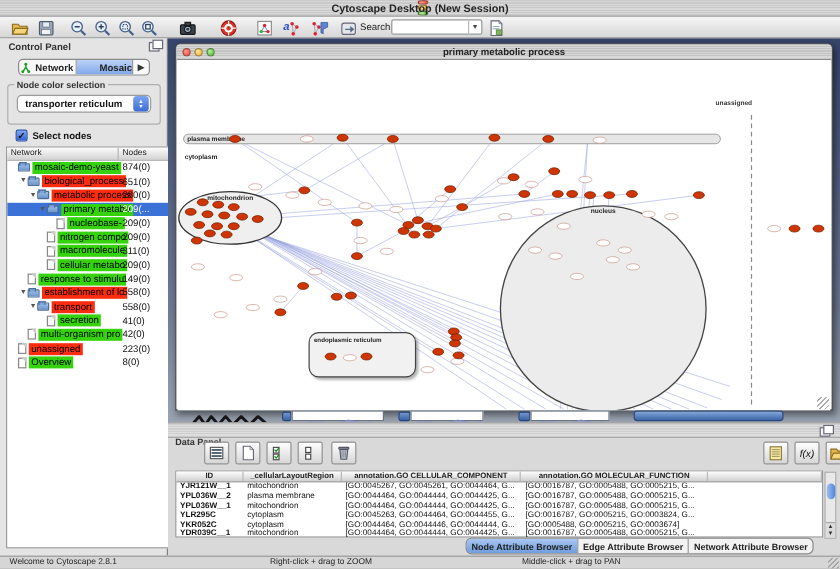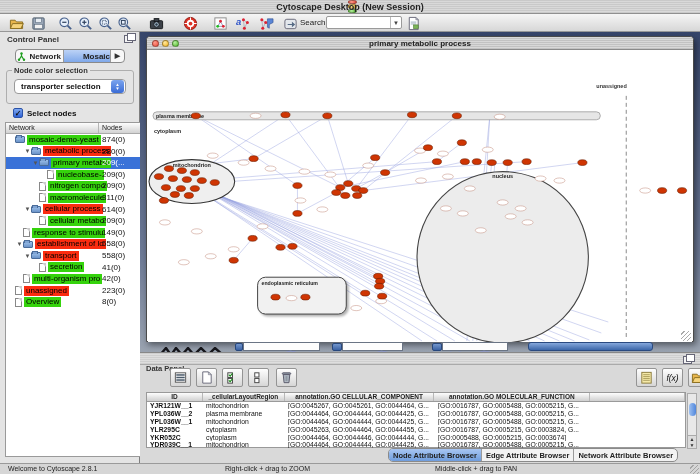--- a/index.html
+++ b/index.html
@@ -235,21 +235,21 @@
         <span style="margin-left:3px">Network</span>
       </div>
       <div class="seg sel">
           <span>Mosaic</span>
         </div>
       <div class="seg arrow">▶</div>
     </div>
     <div class="groupbox">
       <span class="legend">Node color selection</span>
       <div class="combo">
-        <span class="val">transporter selection</span>
+        <span class="val">transporter reticulum</span>
         <span class="stepper">
             <span>▲</span>
             <span>▼</span>
           </span>
       </div>
     </div>
     <div class="chkrow">
       <span class="chk">✓</span>
       <span>Select nodes</span>
     </div>
@@ -258,20 +258,27 @@
         <div class="c1">Network</div>
         <div class="c2">Nodes</div>
       </div>
       <div id="tree-rows">
           <div class="trow">
             <span style="width: 2px; flex: 0 0 auto;"></span>
             <span class="tarrow"></span>
             <span class="ficon"></span>
             <span class="tlabel green">mosaic-demo-yeast</span>
             <span class="tcount">874(0)</span>
+          </div>
+          <div class="trow">
+            <span style="width: 10px; flex: 0 0 auto;"></span>
+            <span class="tarrow">▼</span>
+            <span class="ficon"></span>
+            <span class="tlabel red">biological_process</span>
+            <span class="tcount">651(0)</span>
           </div>
           <div class="trow">
             <span style="width: 18px; flex: 0 0 auto;"></span>
             <span class="tarrow">▼</span>
             <span class="ficon"></span>
             <span class="tlabel red">metabolic process</span>
             <span class="tcount">280(0)</span>
           </div>
           <div class="trow sel">
             <span style="width: 26px; flex: 0 0 auto;"></span>
@@ -293,27 +300,20 @@
             <span class="licon"></span>
             <span class="tlabel green">nitrogen compo</span>
             <span class="tcount">209(0)</span>
           </div>
           <div class="trow">
             <span style="width: 26px; flex: 0 0 auto;"></span>
             <span class="tarrow"></span>
             <span class="licon"></span>
             <span class="tlabel green">macromolecule</span>
             <span class="tcount">311(0)</span>
-          </div>
-          <div class="trow">
-            <span style="width: 18px; flex: 0 0 auto;"></span>
-            <span class="tarrow">▼</span>
-            <span class="ficon"></span>
-            <span class="tlabel red">cellular process</span>
-            <span class="tcount">614(0)</span>
           </div>
           <div class="trow">
             <span style="width: 26px; flex: 0 0 auto;"></span>
             <span class="tarrow"></span>
             <span class="licon"></span>
             <span class="tlabel green">cellular metabo</span>
             <span class="tcount">209(0)</span>
           </div>
           <div class="trow">
             <span style="width: 10px; flex: 0 0 auto;"></span>

